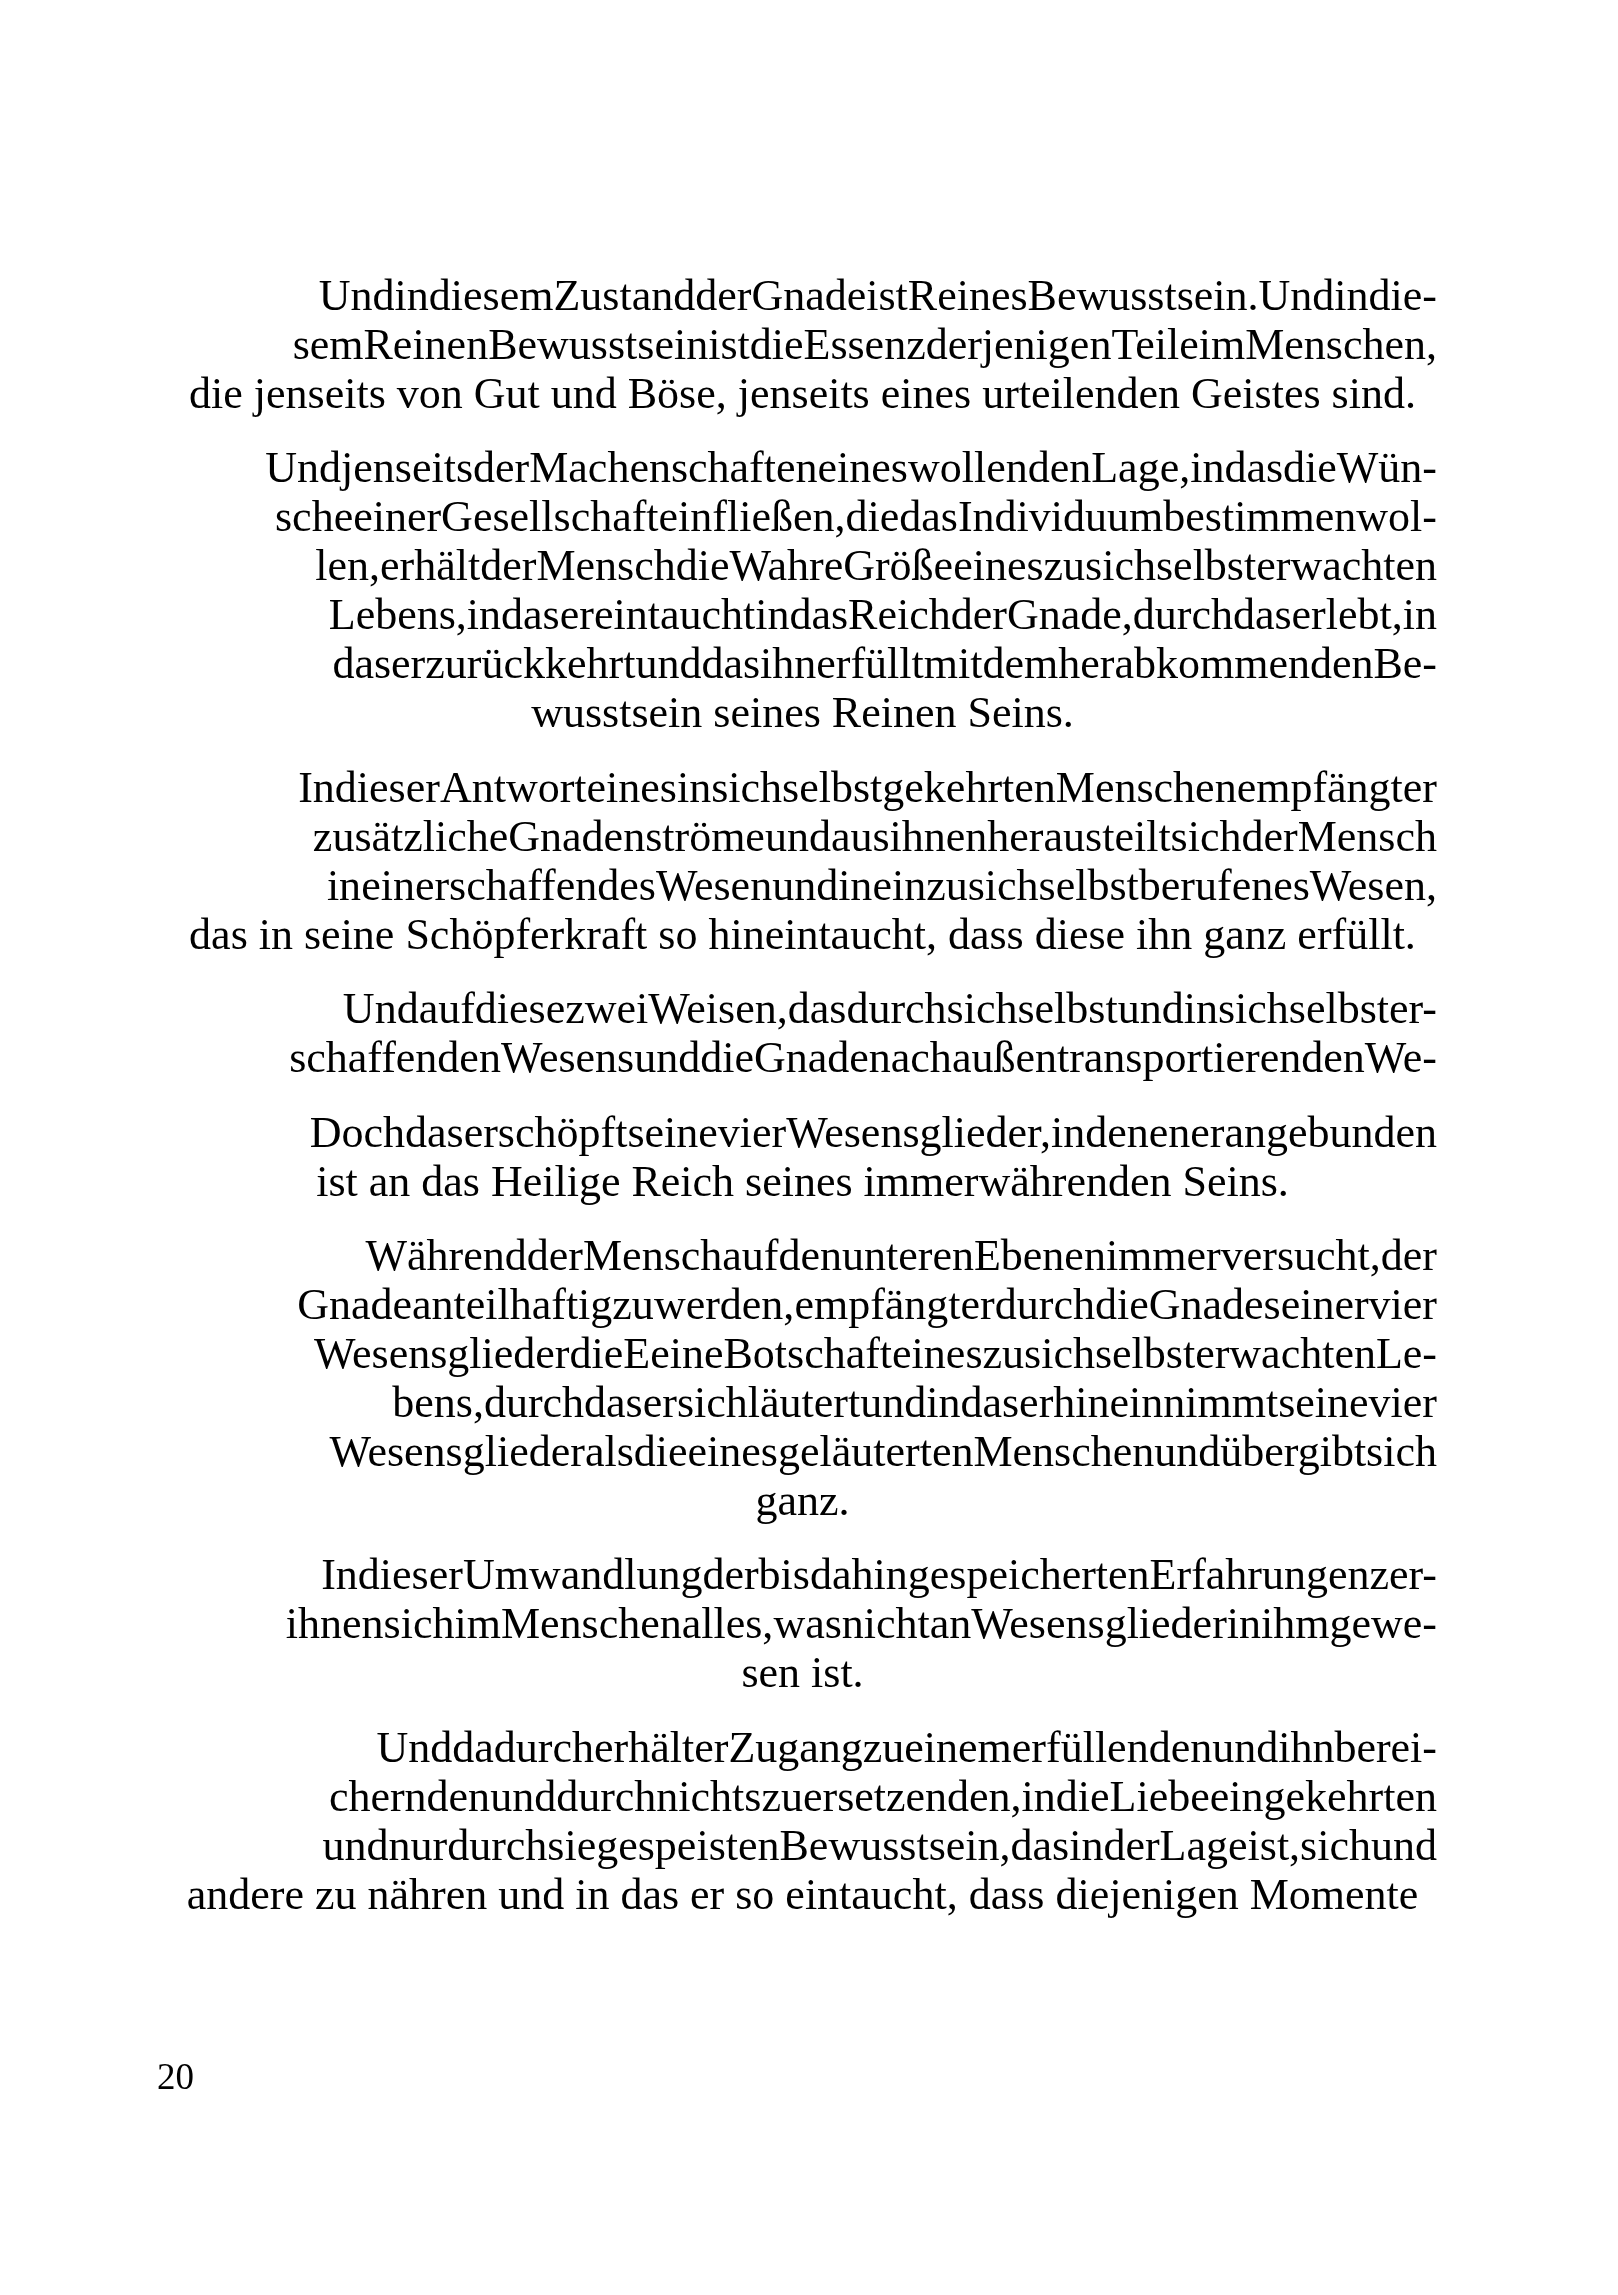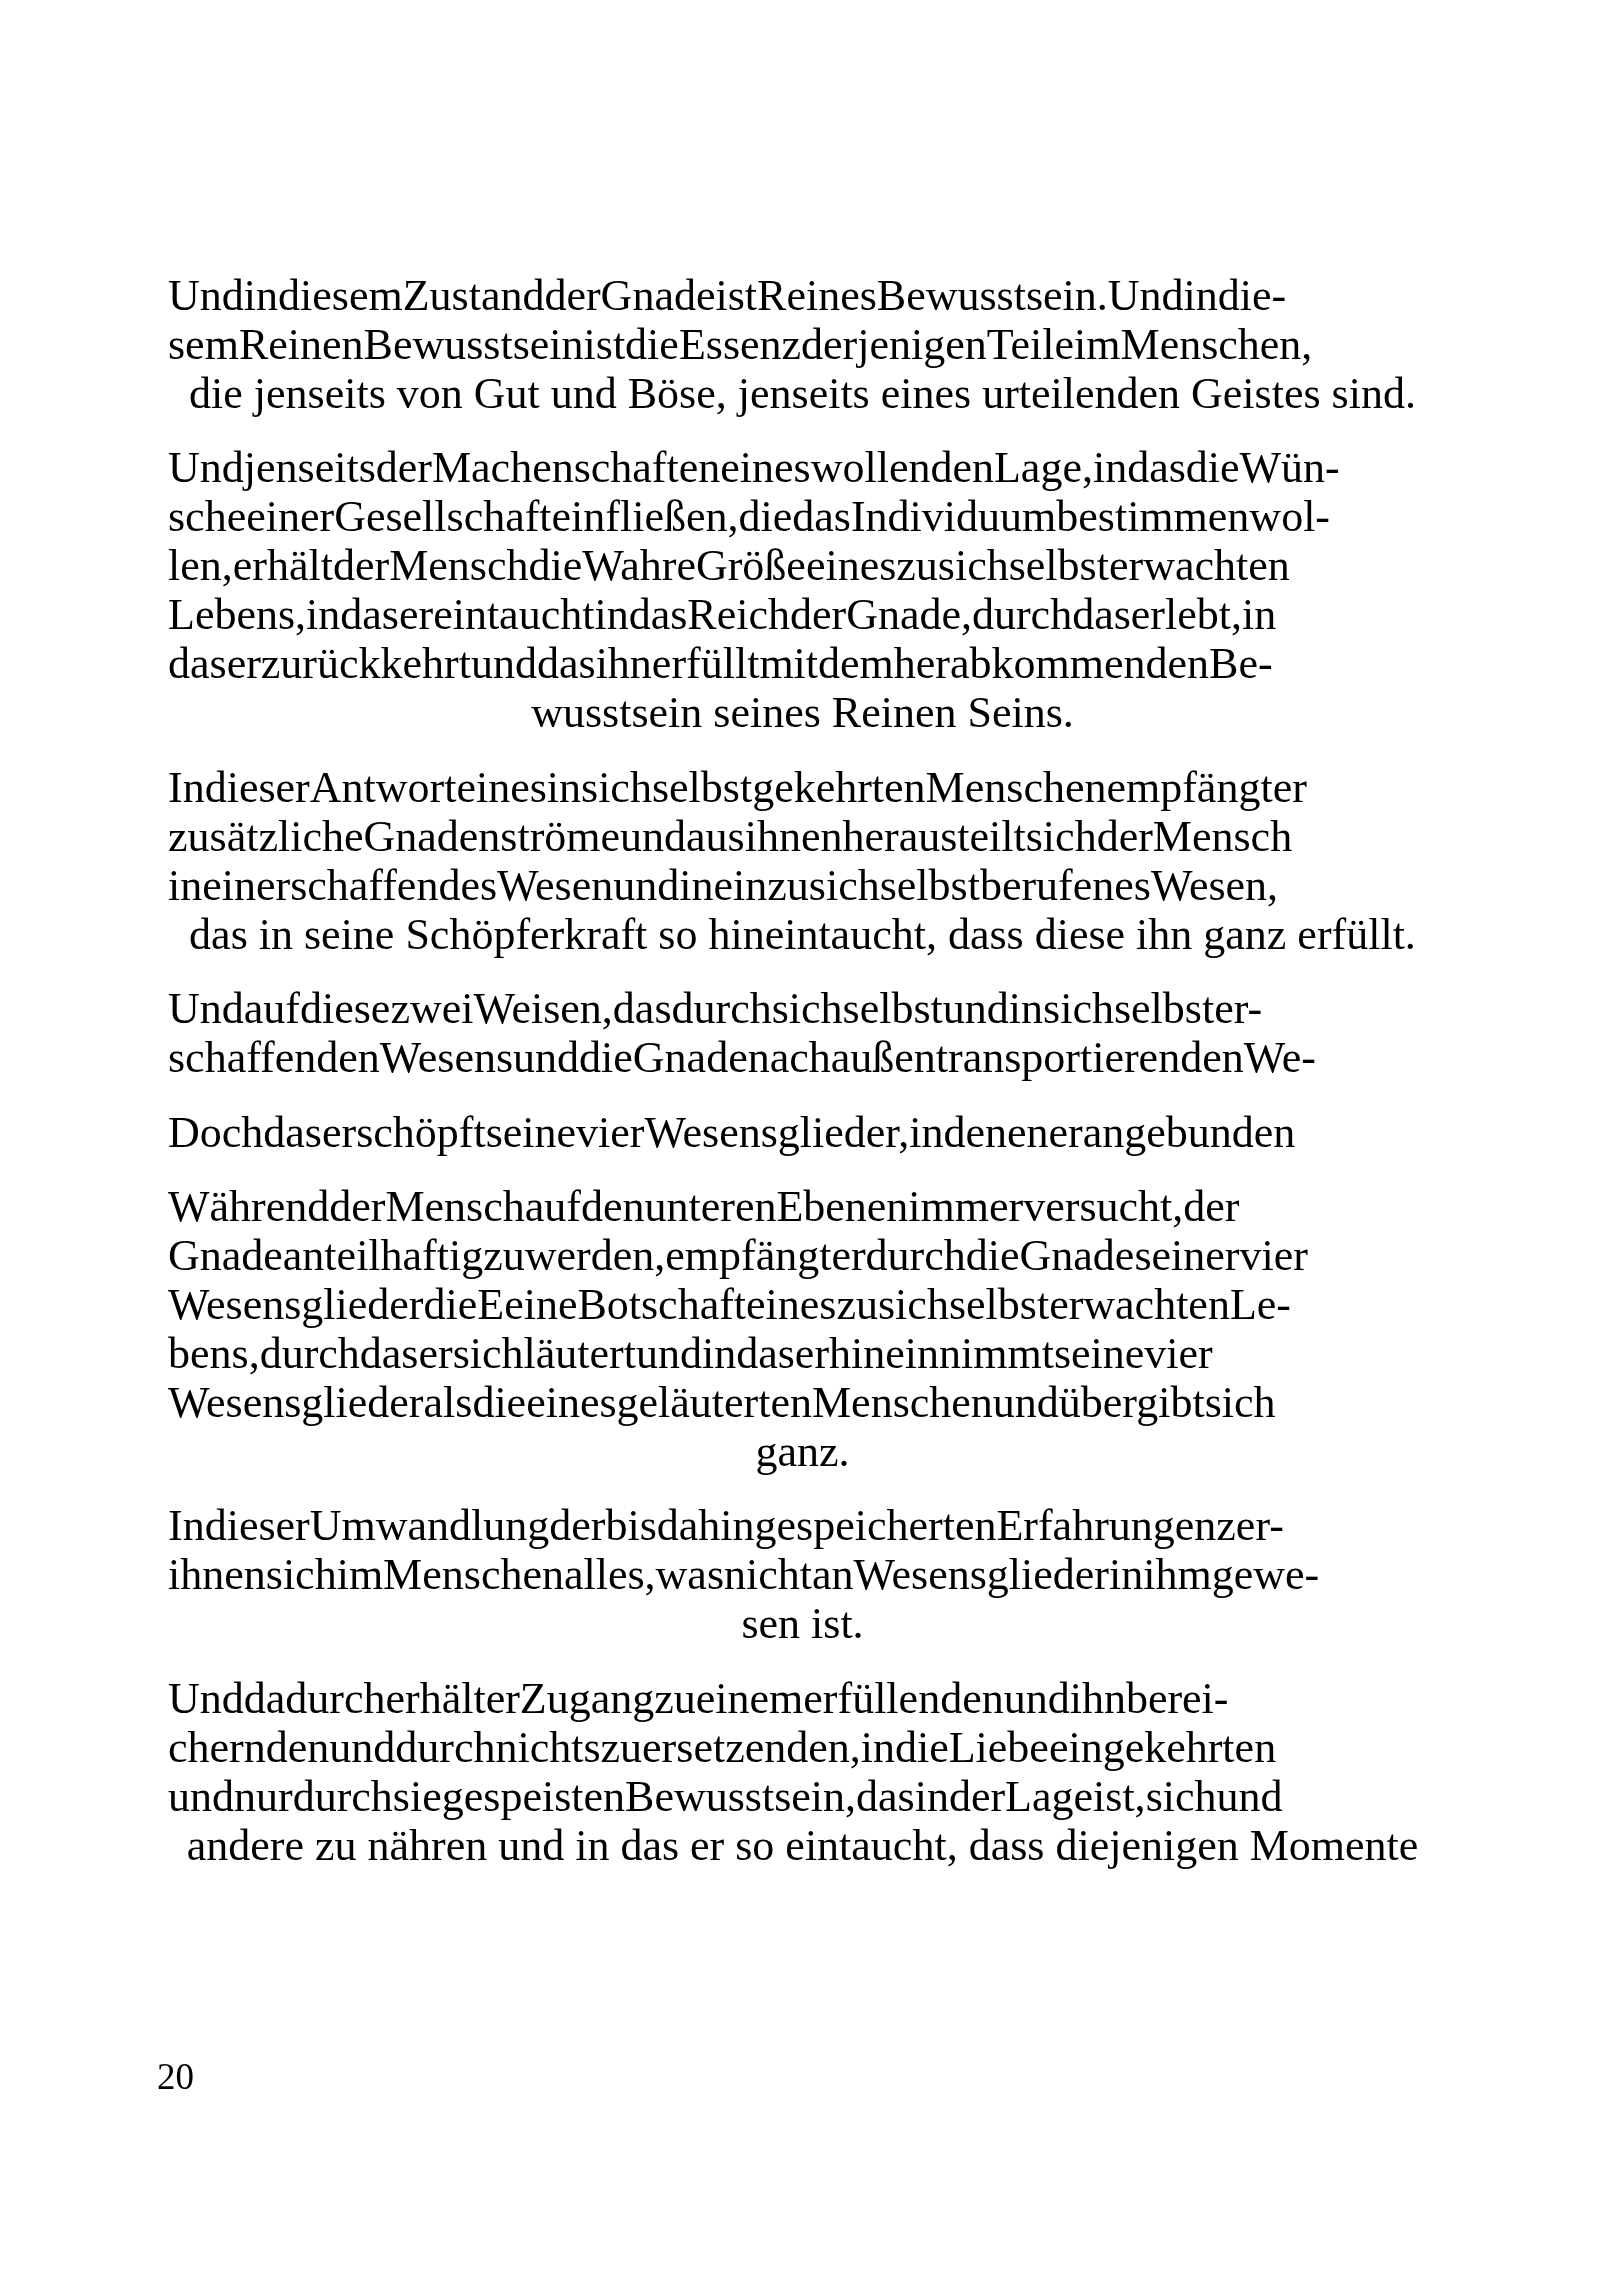--- a/index.html
+++ b/index.html
@@ -20,21 +20,21 @@
   }
   .para { margin: 0 0 25.4px 0; }
   .para:last-child { margin-bottom: 0; }
   .line {
     height: 49px;
     line-height: 49px;
     font-size: 44px;
     white-space: nowrap;
   }
   
-  .line.just { display: flex; justify-content: flex-start; }
+  .line.just { display: flex; justify-content: flex-end; }
   .line.just span { flex: 0 0 auto; }
   
   .line.last { white-space: normal; text-align: center; }
   .page-number {
     position: absolute;
     left: 157px;
     top: 2058px;
     font-size: 37px;
     line-height: 37px;
   }
@@ -221,20 +221,21 @@
           <span>das</span>
           <span>erschöpft</span>
           <span>seine</span>
           <span>vier</span>
           <span>Wesensglieder,</span>
           <span>in</span>
           <span>denen</span>
           <span>er</span>
           <span>angebunden</span>
         </div>
+        <div class="line last">ist an das Heilige Reich seines immerwährenden Seins.</div>
       </div>
       <div class="para">
         <div class="line just">
           <span>Während</span>
           <span>der</span>
           <span>Mensch</span>
           <span>auf</span>
           <span>den</span>
           <span>unteren</span>
           <span>Ebenen</span>

